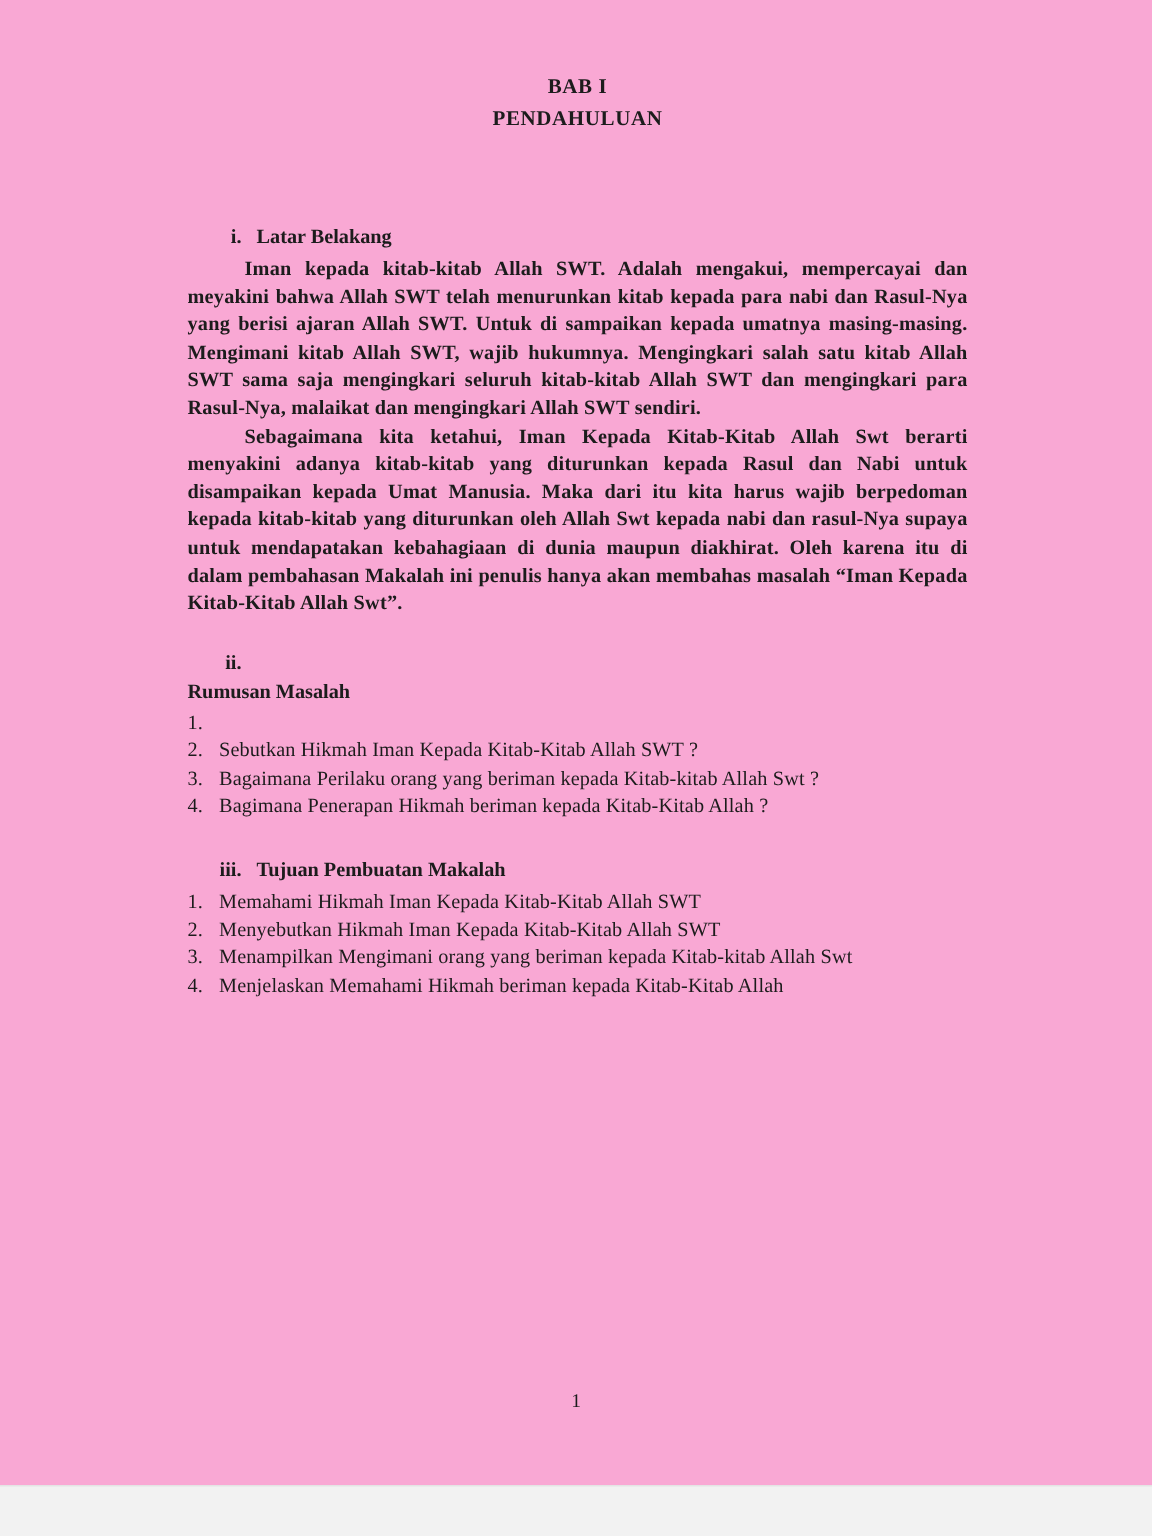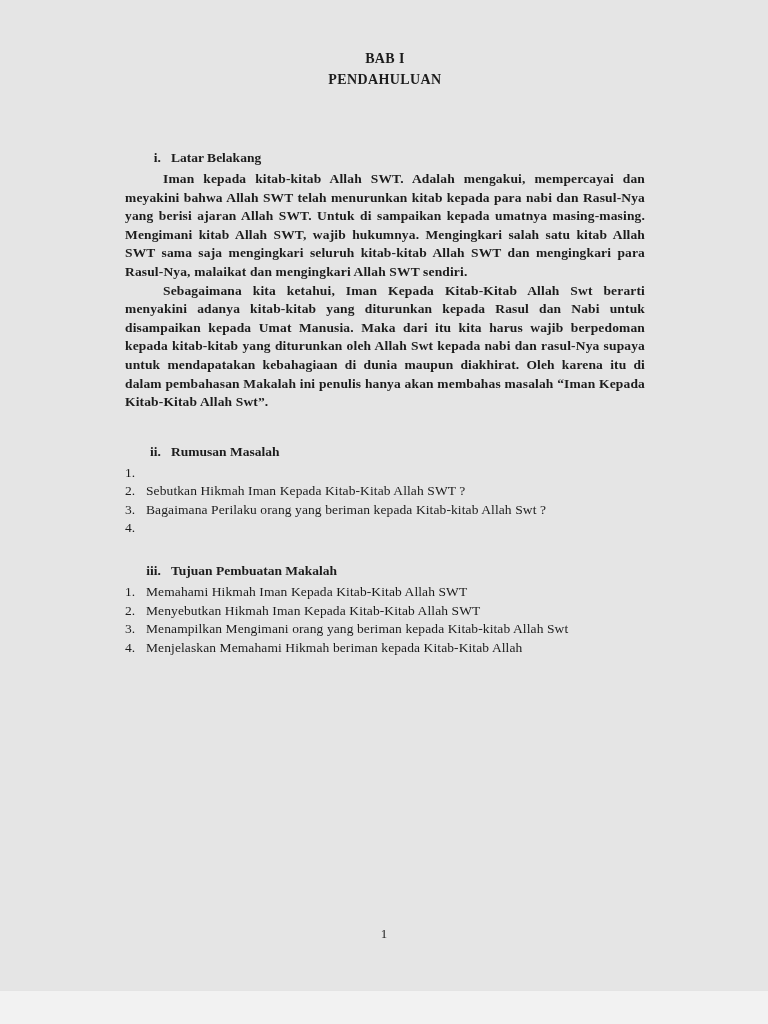--- a/index.html
+++ b/index.html
@@ -8,21 +8,21 @@
     width: 768px;
     height: 1024px;
     font-family: "Liberation Serif", "DejaVu Serif", serif;
     color: #1c1c1c;
     overflow: hidden;
   }
   .page {
     position: relative;
     width: 768px;
     height: 1024px;
-    background: #e5e5e5;
+    background: #f9a8d4;
     padding: 48px 123px 0 125px;
   }
   .doc-title {
     text-align: center;
     font-weight: bold;
     font-size: 14px;
     line-height: 21px;
     letter-spacing: 0.4px;
   }
   .section-heading {
@@ -32,21 +32,21 @@
     line-height: 19px;
     margin-bottom: 3px;
   }
   .section-heading .numeral {
     width: 36px;
     text-align: right;
     margin-right: 10px;
     flex: none;
   }
   .sec-1 .section-heading { margin-top: 58px; }
-  .sec-2 .section-heading { margin-top: 30px; }
+  .sec-2 .section-heading { margin-top: 20px; flex-direction: column; }
   .sec-3 .section-heading { margin-top: 24px; }
   .para {
     font-size: 13.5px;
     line-height: 18.6px;
     text-align: justify;
     text-indent: 38px;
     letter-spacing: 0.15px;
     font-weight: bold;
   }
   .list-item {
@@ -110,20 +110,21 @@
     <div class="list-item">
       <span class="li-num">2.</span>
       <span class="li-text">Sebutkan Hikmah Iman Kepada Kitab-Kitab Allah SWT ?</span>
     </div>
     <div class="list-item">
       <span class="li-num">3.</span>
       <span class="li-text">Bagaimana Perilaku orang yang beriman kepada Kitab-kitab Allah Swt ?</span>
     </div>
     <div class="list-item">
       <span class="li-num">4.</span>
+      <span class="li-text">Bagimana Penerapan Hikmah  beriman kepada Kitab-Kitab Allah ?</span>
     </div>
   </div>
 
   <div class="section sec-3">
     <div class="section-heading">
       <span class="numeral">iii.</span>
       <span class="htext">Tujuan Pembuatan Makalah</span>
     </div>
     <div class="list-item">
       <span class="li-num">1.</span>

